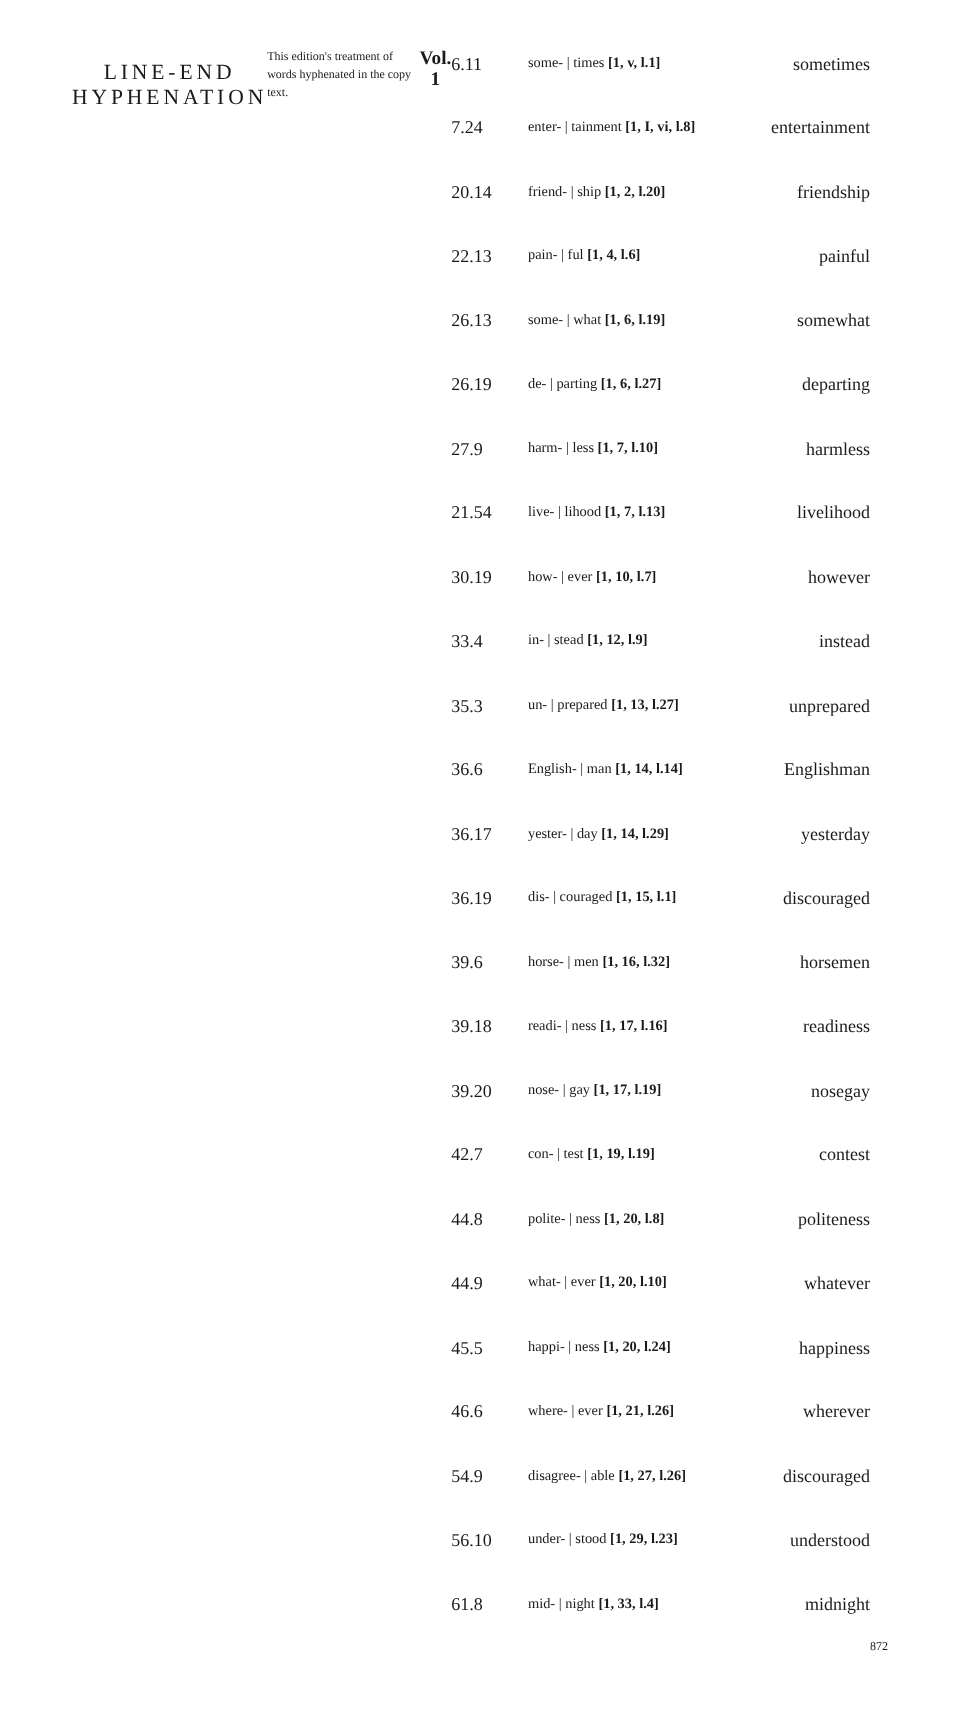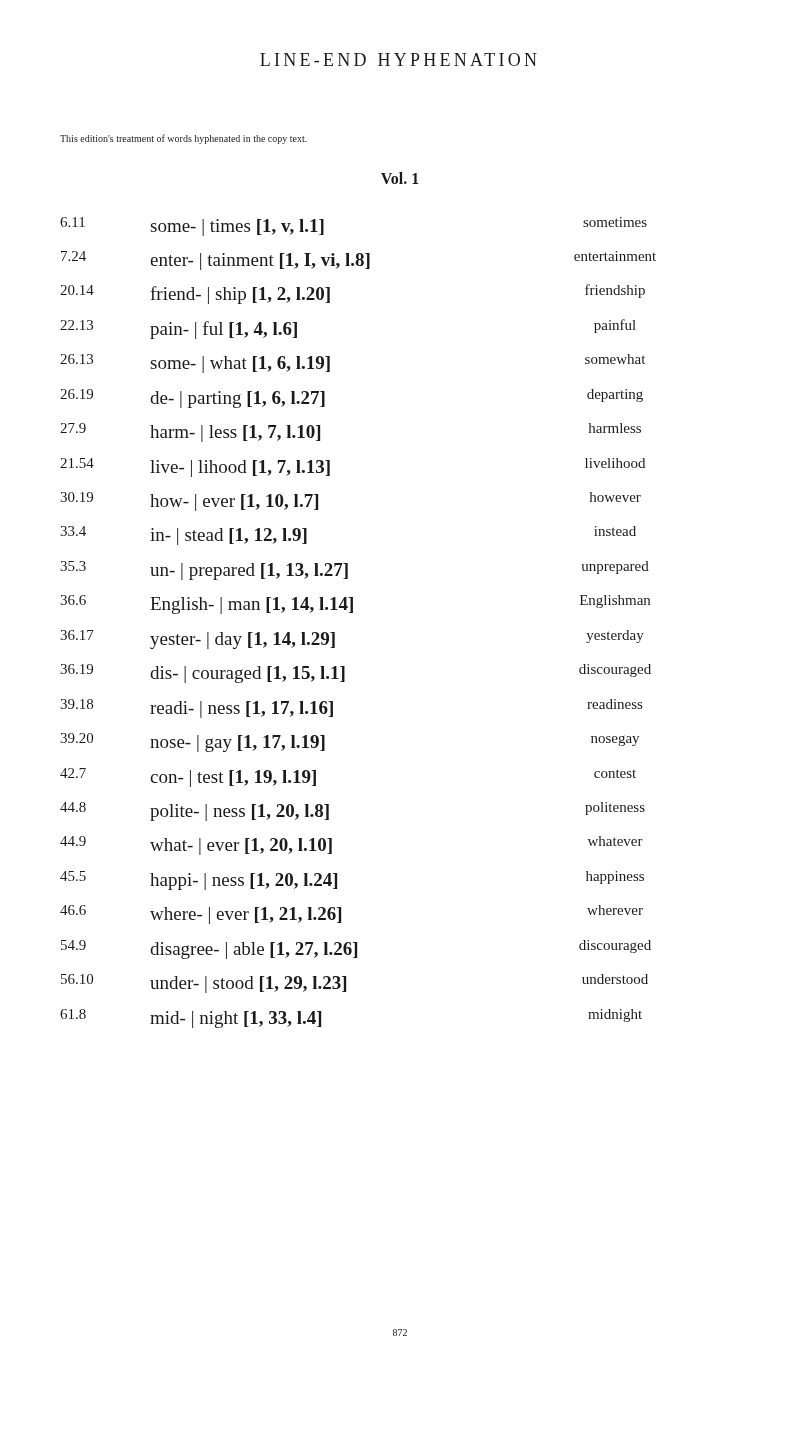--- a/index.html
+++ b/index.html
@@ -14,23 +14,23 @@
       font-family: 'Georgia', 'Times New Roman', serif;
       font-size: 15px;
       width: 800px;
       min-height: 1430px;
       position: relative;
     }
 
     .page {
       width: 800px;
       min-height: 1430px;
-      padding: 40px 60px 92px 60px;
+      padding: 40px 60px 52px 60px;
       display: flex;
-      flex-direction: column;
+      flex-direction: row;
     }
 
     .page-title {
       text-align: center;
       font-family: 'Georgia', serif;
       font-size: 18px;
       letter-spacing: 0.18em;
       font-weight: normal;
       margin-bottom: 60px;
       margin-top: 10px;
@@ -62,26 +62,26 @@
 
     .col-ref {
       width: 90px;
       font-size: 15px;
       white-space: nowrap;
       margin-top: 26px;
     }
 
     .col-hyphen {
       width: 340px;
-      font-size: 19px;
+      font-size: 12px;
     }
 
     .col-word {
       font-size: 15px;
-      text-align: center;
+      text-align: right;
     }
 
     .page-number {
       text-align: center;
       margin-top: auto;
       padding-top: 30px;
       font-size: 10px;
     }
   </style>
 </head>
@@ -160,20 +160,25 @@
           <td class="col-ref">36.17</td>
           <td class="col-hyphen">yester- | day <strong>[1, 14, l.29]</strong></td>
           <td class="col-word">yesterday</td>
         </tr>
         <tr>
           <td class="col-ref">36.19</td>
           <td class="col-hyphen">dis- | couraged <strong>[1, 15, l.1]</strong></td>
           <td class="col-word">discouraged</td>
         </tr>
         <tr>
+          <td class="col-ref">39.6</td>
+          <td class="col-hyphen">horse- | men <strong>[1, 16, l.32]</strong></td>
+          <td class="col-word">horsemen</td>
+        </tr>
+        <tr>
           <td class="col-ref">39.18</td>
           <td class="col-hyphen">readi- | ness <strong>[1, 17, l.16]</strong></td>
           <td class="col-word">readiness</td>
         </tr>
         <tr>
           <td class="col-ref">39.20</td>
           <td class="col-hyphen">nose- | gay <strong>[1, 17, l.19]</strong></td>
           <td class="col-word">nosegay</td>
         </tr>
         <tr>

